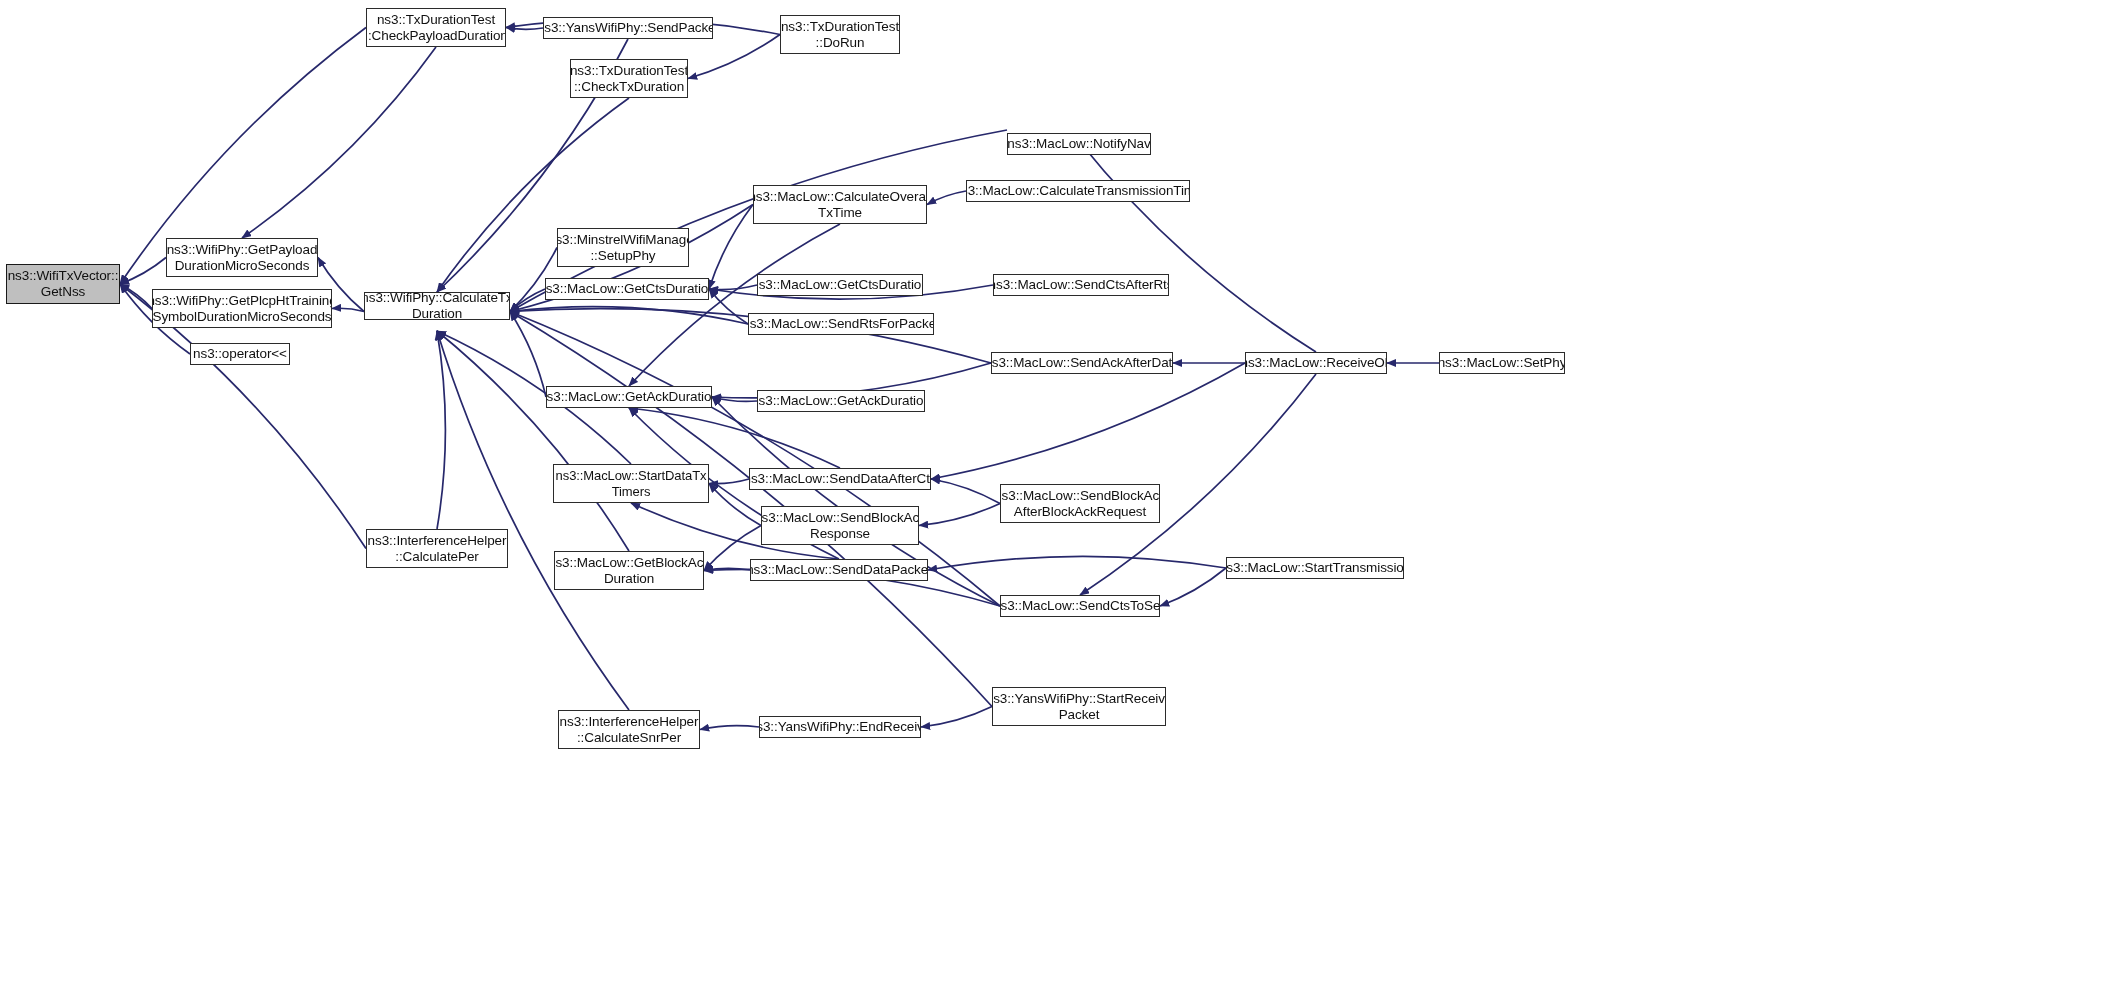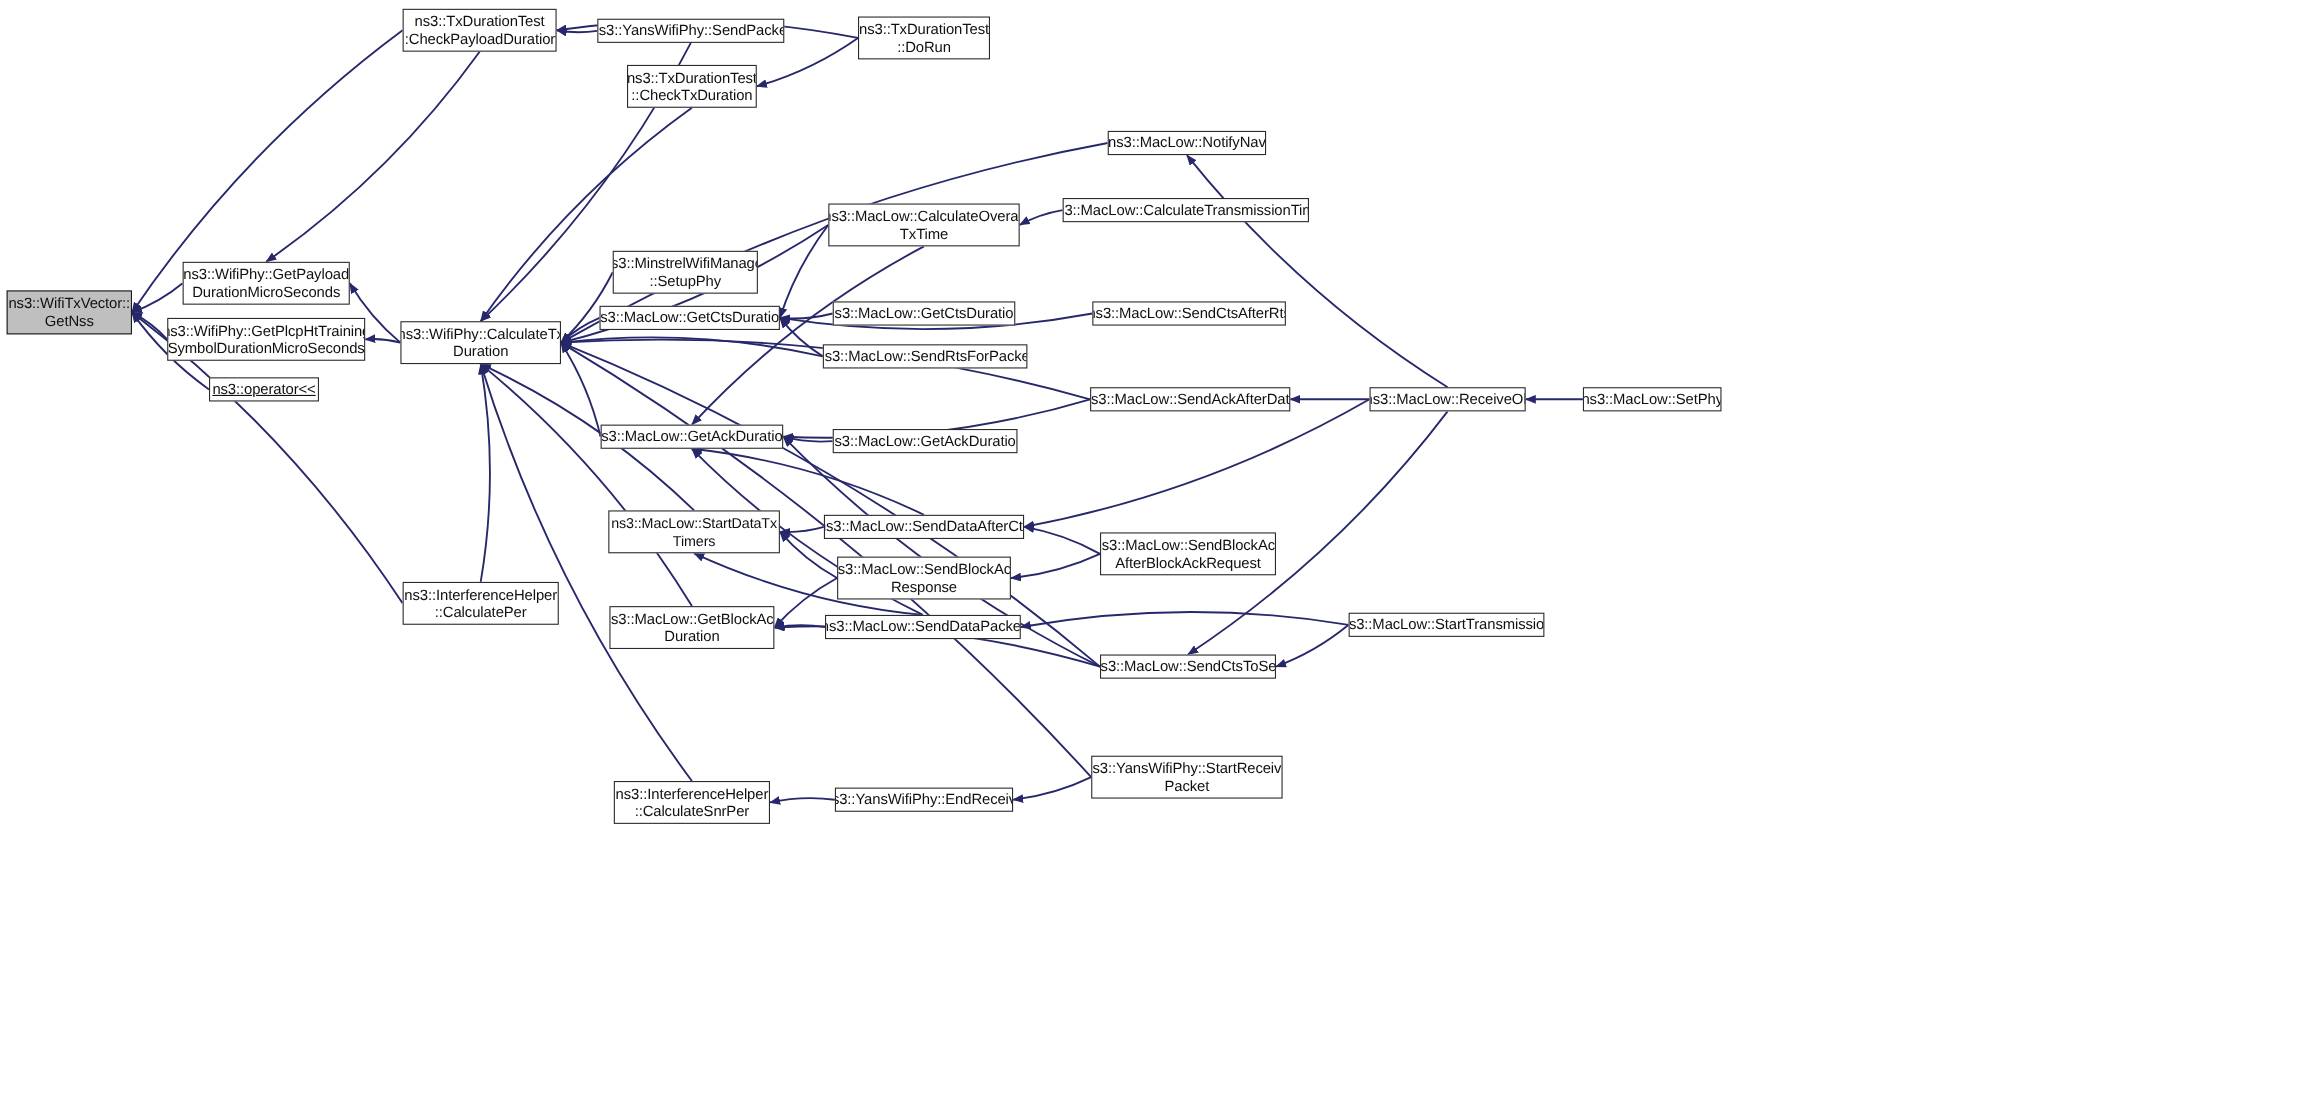--- a/index.html
+++ b/index.html
@@ -95,35 +95,35 @@
         <path d="M629,710 Q500.78499999999997,536.82 437,331" marker-end="url(#ah)"></path>
         <path d="M437,529 Q453.83,430 437,331" marker-end="url(#ah)"></path>
       </g>
   </svg>
 <div class="node root" style="left: 6px; top: 264px; width: 114px; height: 40px; font-size: 13.5px; text-align: center;">ns3::WifiTxVector::
 GetNss</div>
     <div class="node" style="left: 166px; top: 238px; width: 152px; height: 39px; font-size: 13.5px;">ns3::WifiPhy::GetPayload
 DurationMicroSeconds</div>
     <div class="node" style="left: 152px; top: 289px; width: 180px; height: 39px; font-size: 13.5px;">ns3::WifiPhy::GetPlcpHtTraining
 SymbolDurationMicroSeconds</div>
-    <div class="node" style="left: 190px; top: 343px; width: 100px; height: 22px; font-size: 13.5px; text-decoration: underline;">ns3::operator&lt;&lt;</div>
-    <div class="node" style="left: 364px; top: 292px; width: 146px; height: 39px; font-size: 13.5px;">ns3::WifiPhy::CalculateTx
+    <div class="node" style="left: 190px; top: 343px; width: 100px; height: 22px; font-size: 13.5px;">ns3::operator&lt;&lt;</div>
+    <div class="node" style="left: 364px; top: 292px; width: 146px; height: 28px; font-size: 13.5px;">ns3::WifiPhy::CalculateTx
 Duration</div>
     <div class="node" style="left: 366px; top: 529px; width: 142px; height: 39px; font-size: 13.5px;">ns3::InterferenceHelper
 ::CalculatePer</div>
     <div class="node" style="left: 558px; top: 710px; width: 142px; height: 39px; font-size: 13.5px;">ns3::InterferenceHelper
 ::CalculateSnrPer</div>
     <div class="node" style="left: 366px; top: 8px; width: 140px; height: 39px; font-size: 13.5px;">ns3::TxDurationTest
 ::CheckPayloadDuration</div>
     <div class="node" style="left: 543px; top: 17px; width: 170px; height: 22px; font-size: 13.5px;">ns3::YansWifiPhy::SendPacket</div>
     <div class="node" style="left: 570px; top: 59px; width: 118px; height: 39px; font-size: 13.5px;">ns3::TxDurationTest
 ::CheckTxDuration</div>
     <div class="node" style="left: 780px; top: 15px; width: 120px; height: 39px; font-size: 13.5px;">ns3::TxDurationTest
 ::DoRun</div>
-    <div class="node" style="left: 1007px; top: 119px; width: 144px; height: 22px; font-size: 13.5px;">ns3::MacLow::NotifyNav</div>
+    <div class="node" style="left: 1007px; top: 133px; width: 144px; height: 22px; font-size: 13.5px;">ns3::MacLow::NotifyNav</div>
     <div class="node" style="left: 753px; top: 185px; width: 174px; height: 39px; font-size: 13.5px;">ns3::MacLow::CalculateOverall
 TxTime</div>
     <div class="node" style="left: 966px; top: 180px; width: 224px; height: 22px; font-size: 13.5px;">ns3::MacLow::CalculateTransmissionTime</div>
     <div class="node" style="left: 557px; top: 228px; width: 132px; height: 39px; font-size: 13.5px;">ns3::MinstrelWifiManager
 ::SetupPhy</div>
     <div class="node" style="left: 545px; top: 278px; width: 164px; height: 22px; font-size: 13.5px;">ns3::MacLow::GetCtsDuration</div>
     <div class="node" style="left: 757px; top: 274px; width: 166px; height: 22px; font-size: 13.5px;">ns3::MacLow::GetCtsDuration</div>
     <div class="node" style="left: 993px; top: 274px; width: 176px; height: 22px; font-size: 13.5px;">ns3::MacLow::SendCtsAfterRts</div>
     <div class="node" style="left: 748px; top: 313px; width: 186px; height: 22px; font-size: 13.5px;">ns3::MacLow::SendRtsForPacket</div>
     <div class="node" style="left: 991px; top: 352px; width: 182px; height: 22px; font-size: 13.5px;">ns3::MacLow::SendAckAfterData</div>

